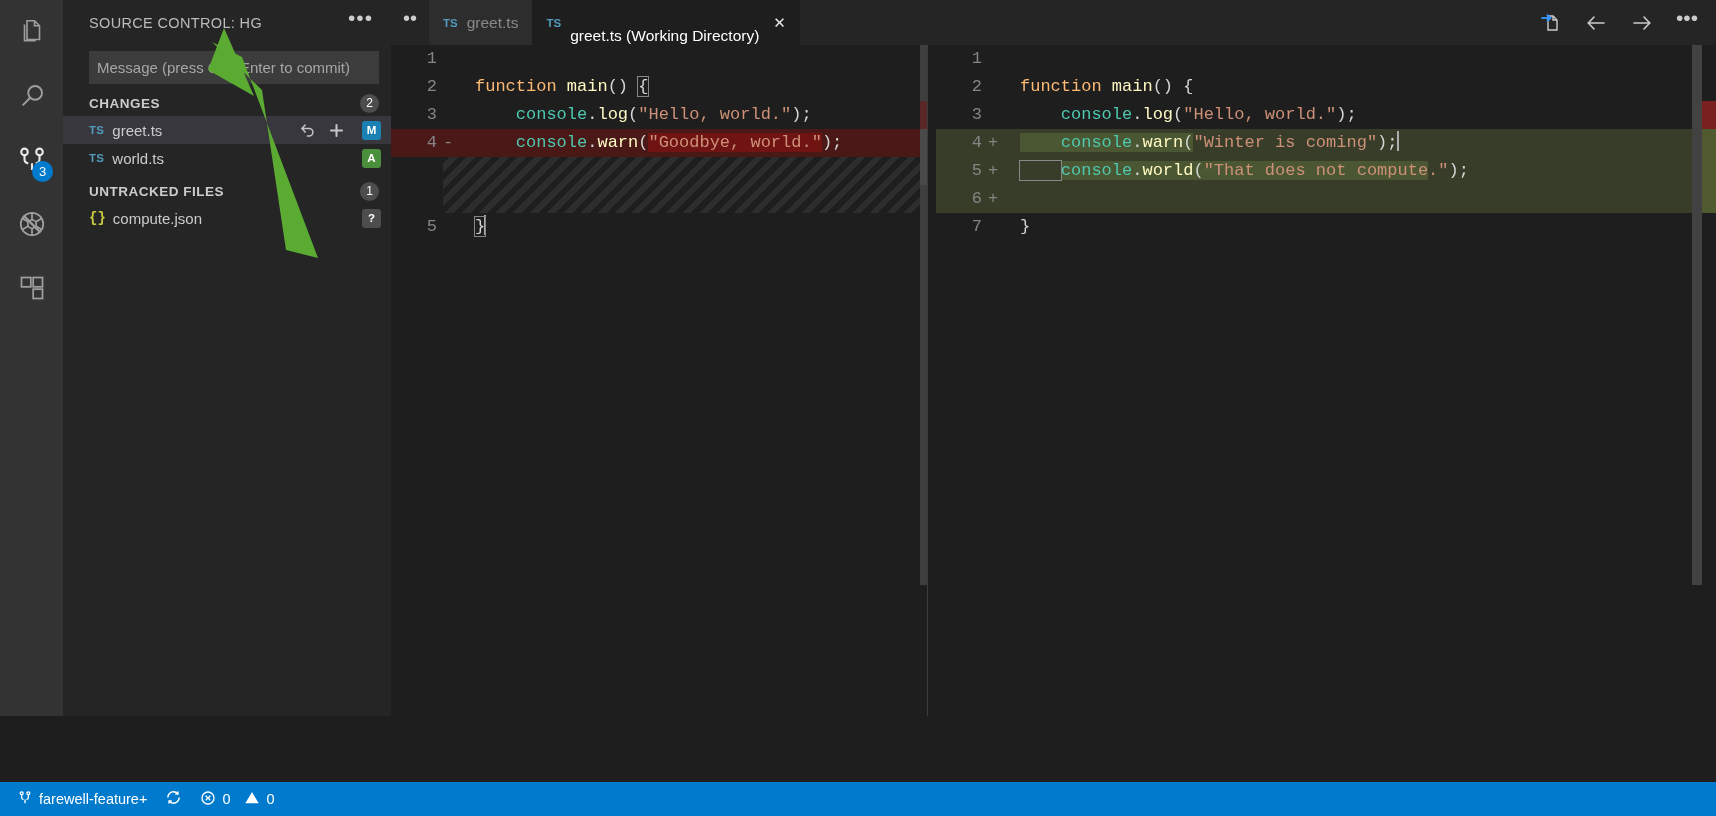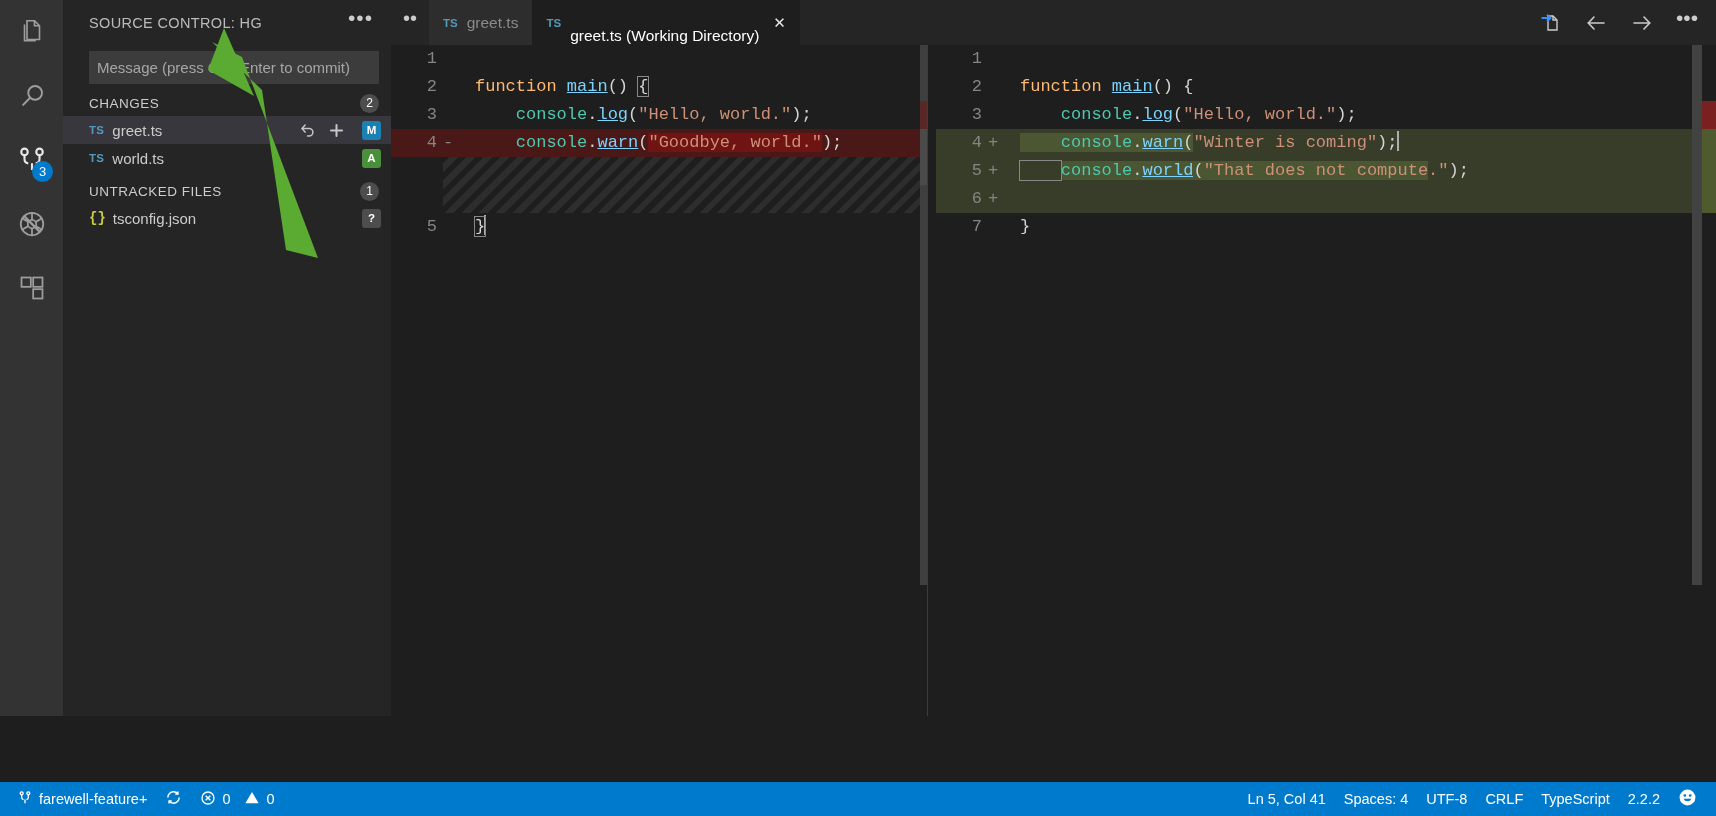--- a/index.html
+++ b/index.html
@@ -56,21 +56,21 @@
     width: 290px; display: block;
   }
   #commit-input::placeholder { color: #a6a6a6; }
 
   .group-header {
     height: 26px; display: flex; align-items: center;
     padding: 0 12px 0 26px; justify-content: space-between;
     margin-top: 6px;
   }
   .group-title {
-    color: #cccccc; font-size: 13.5px; font-weight: normal;
+    color: #cccccc; font-size: 13.5px; font-weight: bold;
     letter-spacing: .5px; text-transform: uppercase;
   }
   .count-badge {
     min-width: 19px; height: 19px; border-radius: 10px;
     background: #4d4d4d; color: #ffffff;
     font-size: 12px; display: flex; align-items: center;
     justify-content: center; padding: 0 5px; line-height: 1;
   }
 
   .scm-row {
@@ -159,21 +159,21 @@
   .chunk-del { background: #6f1313; }
   .chunk-add { background: #4b5632; }
   .line-filler {
     height: 56px;
     background-image: repeating-linear-gradient(
       -45deg, transparent, transparent 6px, #2d2d2d 6px, #2d2d2d 12px);
   }
   .filler-left { margin-left: 52px; }
 
   .tok-kw { color: #fdba74; }
-  .tok-fn { color: #7dd3fc; text-decoration: underline; }
+  .tok-fn { color: #fef9c3; }
   .tok-obj { color: #4ec9b0; }
   .tok-str { color: #ce9178; }
   .tok-pl { color: #d4d4d4; }
   .tok-br { color: #d4d4d4; }
 
   .cursor {
     display: inline-block; width: 2px; height: 20px;
     background: #aeafad; vertical-align: -4px; margin: 0 -1px;
   }
   .bracket-box { outline: 1px solid #888888; }
@@ -305,21 +305,21 @@
       </span>
     </div>
 
     <div class="group-header">
       <span class="group-title">UNTRACKED FILES</span>
       <span class="count-badge">1</span>
     </div>
 
     <div class="scm-row">
       <span class="file-icon-json">{}</span>
-      <span class="scm-filename">tsconfig.json</span>
+      <span class="scm-filename">compute.json</span>
       <span class="scm-actions">
         <span class="status-letter" style="background:#4d4d4d">?</span>
       </span>
     </div>
   </div>
 
   <div id="editor-area">
 
     <div id="tab-bar">
       <span id="tabs-overflow">••</span>
@@ -482,38 +482,20 @@
         <span>0</span>
         <span style="margin-left:8px">
           <svg width="16" height="16" viewBox="0 0 24 24" fill="#ffffff">
             <path d="M12 3 22 20H2z"></path>
           </svg>
         </span>
         <span>0</span>
       </div>
     </div>
 
-    <div id="sb-right">
-      <div class="sb-item">Ln 5, Col 41</div>
-      <div class="sb-item">Spaces: 4</div>
-      <div class="sb-item">UTF-8</div>
-      <div class="sb-item">CRLF</div>
-      <div class="sb-item">TypeScript</div>
-      <div class="sb-item">2.2.2</div>
-      <div class="sb-item">
-        <span>
-          <svg width="19" height="19" viewBox="0 0 24 24" fill="#ffffff">
-            <circle cx="12" cy="12" r="10"></circle>
-            <circle cx="8.6" cy="9.5" r="1.7" fill="#007acc"></circle>
-            <circle cx="15.4" cy="9.5" r="1.7" fill="#007acc"></circle>
-            <path d="M7 13.5a5.5 5.5 0 0 0 10 0z" fill="#007acc"></path>
-          </svg>
-        </span>
-      </div>
-    </div>
   </div>
 
   <svg id="annotation-arrow" width="1716" height="816">
     <polygon points="318,258 242,57 212,42 262,90 286,250" fill="#5bab33"></polygon>
     <polygon points="224,28 254,96 208,70" fill="#5bab33"></polygon>
   </svg>
 
 </div>
 
 </body></html>

